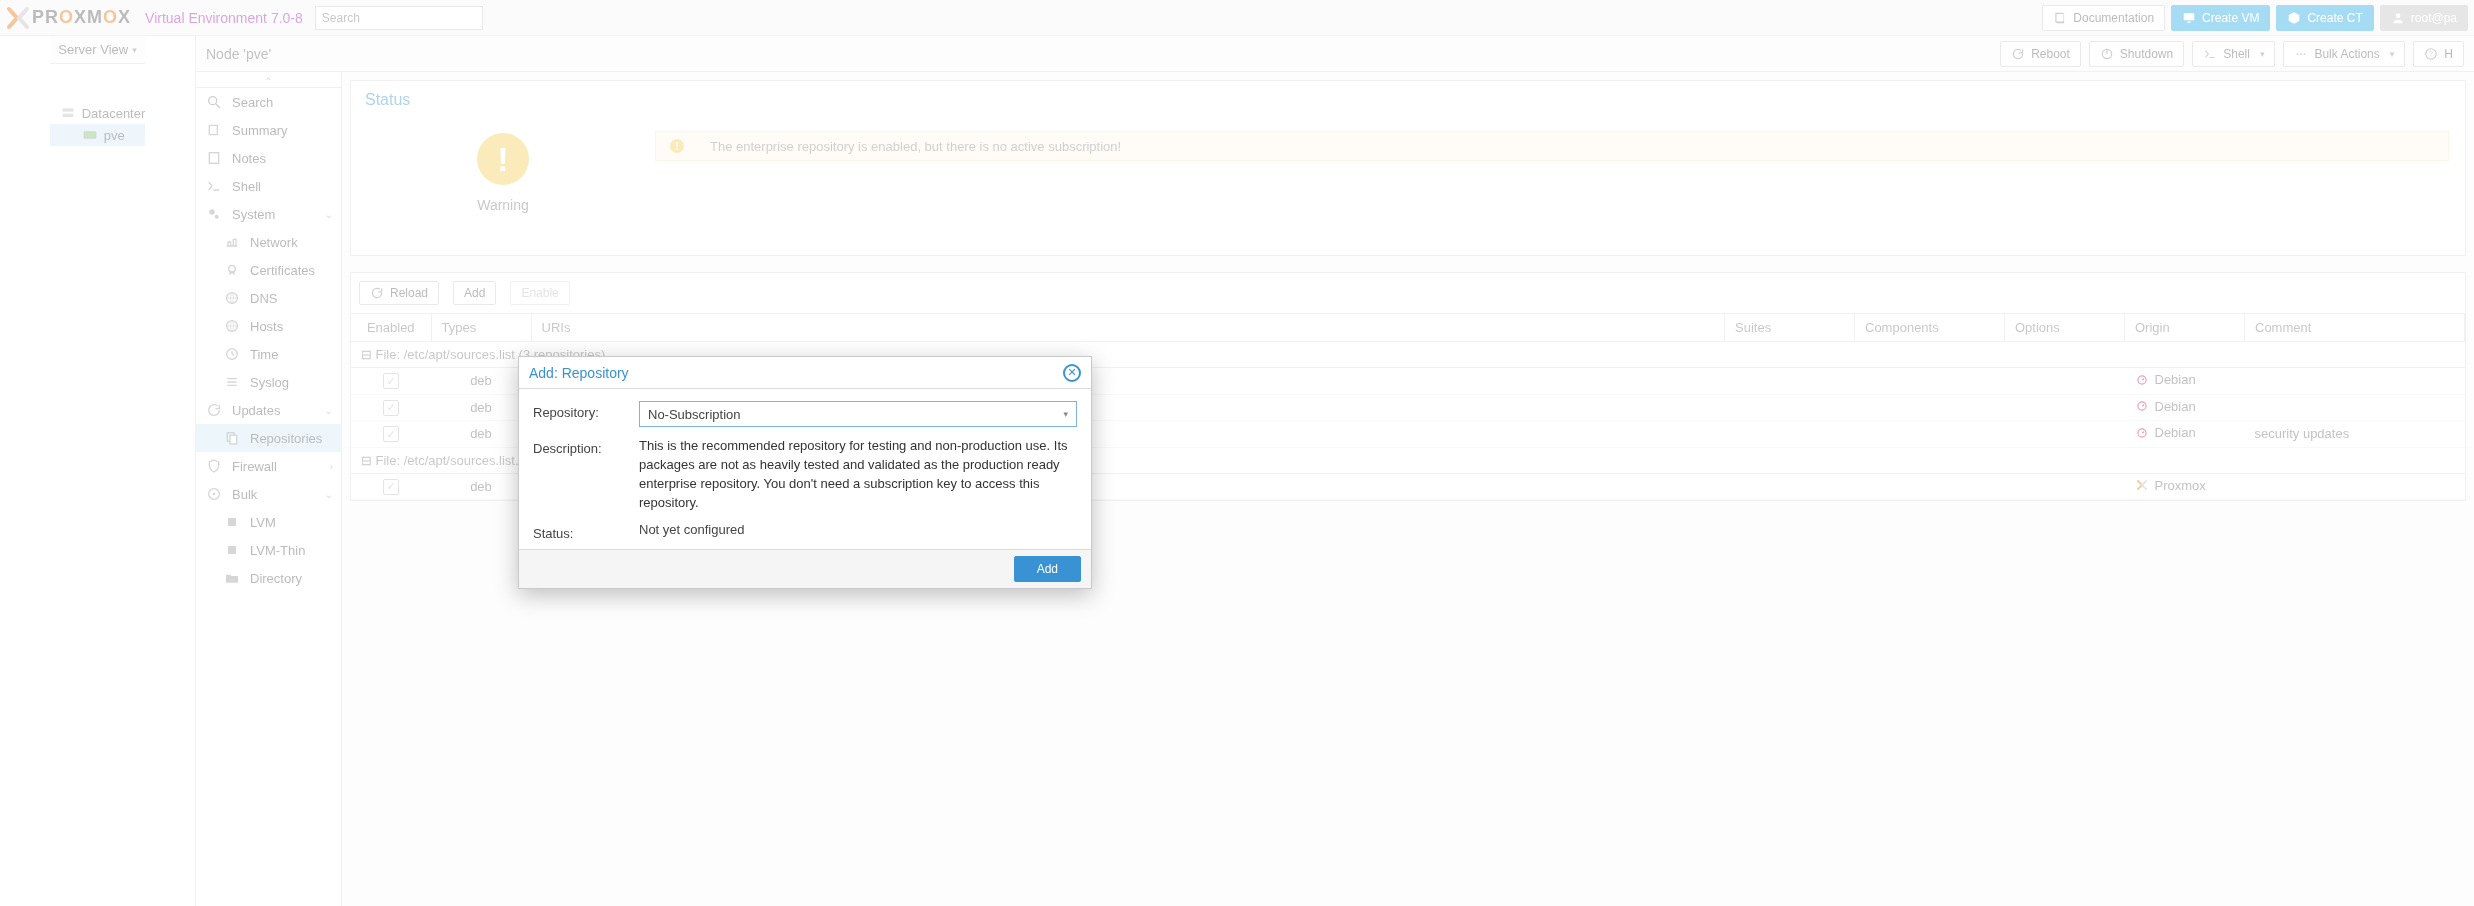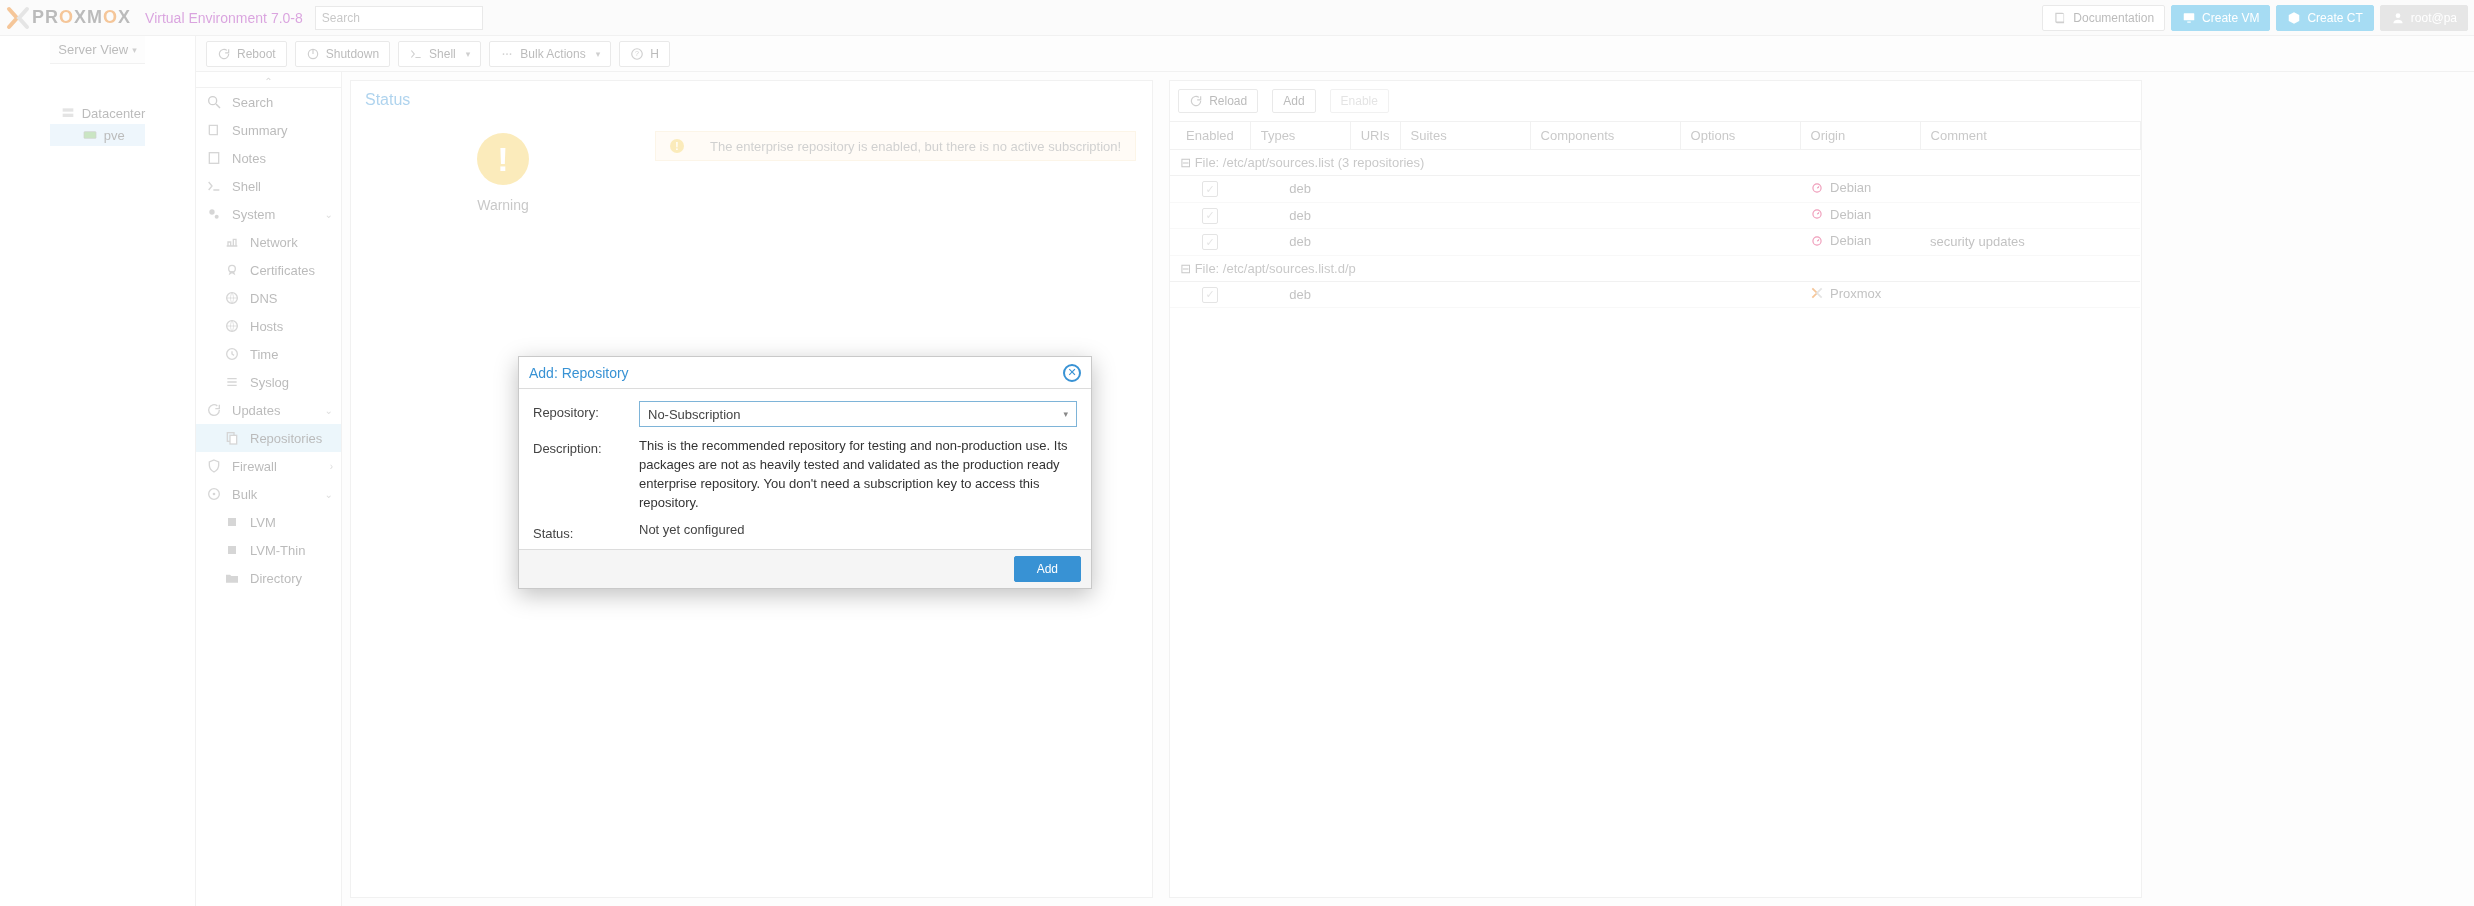--- a/index.html
+++ b/index.html
@@ -122,21 +122,21 @@
     height: 28px; display:flex; align-items:center; gap:10px;
     padding-left: 10px; color:#555; font-size:13px;
     cursor:pointer;
   }
   .nn-item.sub { padding-left: 28px; }
   .nn-item.selected { background: var(--sel-bg); }
   .nn-item .ico { width:16px; height:16px; color:#888; flex-shrink:0;}
   .nn-item .expand { margin-left:auto; margin-right:8px; color:#aaa; font-size:10px;}
 
   
-  .mainpanel { flex:1; display:flex; flex-direction:row; overflow:hidden; background:#fafafa;}
+  .mainpanel { flex:1; display:flex; flex-direction:column; overflow:hidden; background:#fafafa;}
   .panel-section {
     margin: 8px; background:#fff; border:1px solid var(--border-light);
   }
   .panel-section .sec-title {
     padding: 10px 14px 6px 14px; font-size:16px; color: var(--blue);
   }
   .status-body { display:flex; padding: 8px;}
   .status-left { width:288px; display:flex; flex-direction:column; align-items:center; justify-content:center; gap:12px; padding:10px 0 34px 0;}
   .warn-circle {
     width:52px; height:52px; border-radius:50%;
@@ -289,20 +289,21 @@
             <rect x="3" y="7" width="18" height="10" rx="1" fill="#7bbf6a"></rect>
             <rect x="3" y="7" width="18" height="10" rx="1" fill="none" stroke="#888"></rect>
           </svg>
          <span>pve</span>
        </div>
     </div>
   </div>
 
   <div class="content-col">
      <div class="content-head">
+        <span class="title">Node 'pve'</span>
         <button class="btn">
            <svg class="ico" viewBox="0 0 24 24">
             <path fill="none" stroke="#888" stroke-width="2" d="M20 12a8 8 0 11-3-6.2M20 4v6h-6"></path>
           </svg>
            <span>Reboot</span>
         </button>
         <button class="btn">
            <svg class="ico" viewBox="0 0 24 24">
             <circle cx="12" cy="12" r="8" fill="none" stroke="#888" stroke-width="2"></circle>
             <line x1="12" y1="4" x2="12" y2="12" stroke="#888" stroke-width="2"></line>

